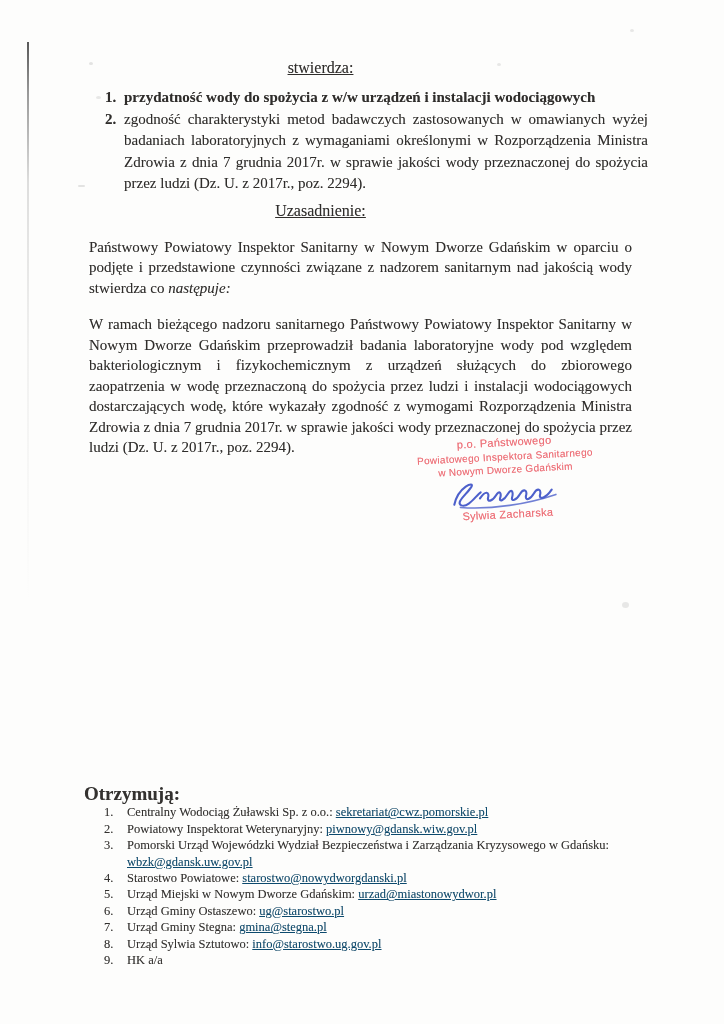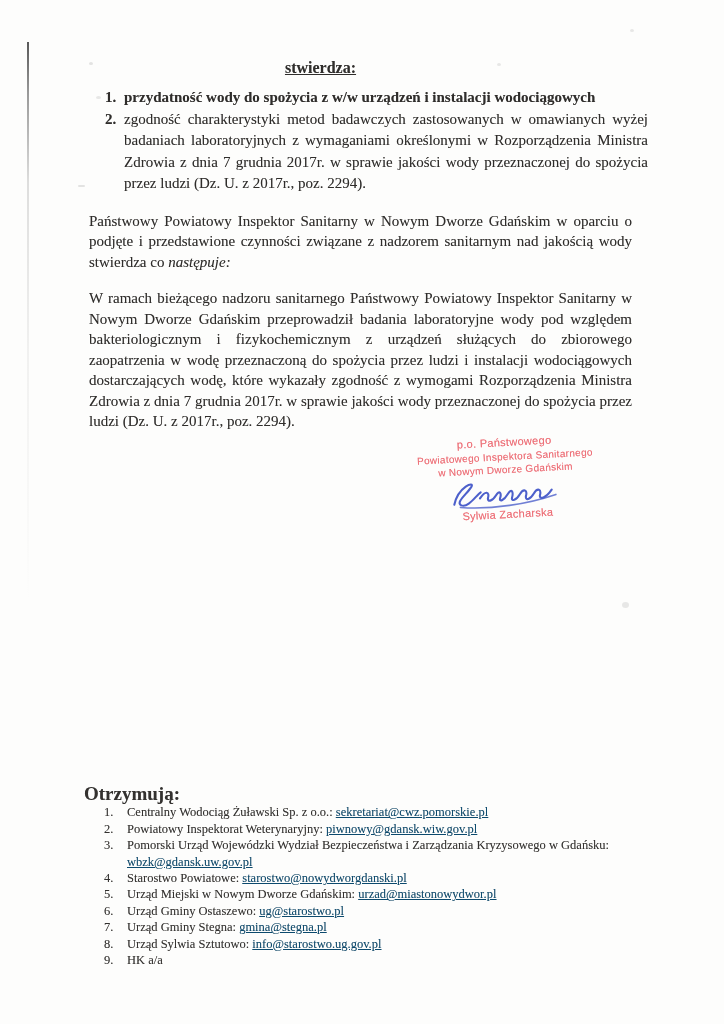--- a/index.html
+++ b/index.html
@@ -23,21 +23,21 @@
       rgba(140,140,140,0) 100%);
   }
   .speck{position:absolute;background:rgba(120,120,120,.55);border-radius:50%;}
   
   .content{
     position:absolute;left:73px;top:58px;width:575px;
     font-size:15px;line-height:20.5px;
     text-shadow:0 0 .5px rgba(60,60,60,.35);
   }
   .doc-heading{
-    font-weight:bold;text-decoration:underline;
+    font-weight:normal;text-decoration:underline;
     font-size:16px;line-height:20px;
     text-align:center;margin:0 80px 9px 0;
   }
   .findings{margin:0 0 6px 0;}
   .finding-row{display:flex;margin-left:32px;}
   .finding-num{font-weight:bold;width:19px;flex:0 0 19px;}
   .finding-text{flex:1;text-align:justify;line-height:21.5px;}
   .finding-row.bold .finding-text{font-weight:bold;text-align:left;}
   .uzas{margin-top:4px;}
   .para{margin:16px;text-align:justify;}
@@ -89,20 +89,21 @@
       <div class="finding-row bold">
         <span class="finding-num">1.</span>
         <span class="finding-text">przydatność wody do spożycia z w/w urządzeń i instalacji wodociągowych</span>
       </div>
       <div class="finding-row">
         <span class="finding-num">2.</span>
         <span class="finding-text">zgodność charakterystyki metod badawczych zastosowanych w omawianych wyżej badaniach laboratoryjnych z wymaganiami określonymi w Rozporządzenia Ministra Zdrowia z dnia 7 grudnia 2017r. w sprawie jakości wody przeznaczonej do spożycia przez ludzi (Dz. U. z 2017r., poz. 2294).</span>
       </div>
     </div>
 
+    <div class="doc-heading uzas">Uzasadnienie:</div>
 
     <p class="para"><span>Państwowy Powiatowy Inspektor Sanitarny w Nowym Dworze Gdańskim w oparciu o podjęte i przedstawione czynności związane z nadzorem sanitarnym nad jakością wody stwierdza co </span><span class="italic">następuje:</span></p>
     <p class="para">W ramach bieżącego nadzoru sanitarnego Państwowy Powiatowy Inspektor Sanitarny w Nowym Dworze Gdańskim przeprowadził badania laboratoryjne wody pod względem bakteriologicznym i fizykochemicznym z urządzeń służących do zbiorowego zaopatrzenia w wodę przeznaczoną do spożycia przez ludzi i instalacji wodociągowych dostarczających wodę, które wykazały zgodność z wymogami Rozporządzenia Ministra Zdrowia z dnia 7 grudnia 2017r. w sprawie jakości wody przeznaczonej do spożycia przez ludzi (Dz. U. z 2017r., poz. 2294).</p>
   </div>
 
   <div class="stamp">
     <div class="line1">p.o. Państwowego</div>
     <div>Powiatowego Inspektora Sanitarnego</div>
     <div>w Nowym Dworze Gdańskim</div>
     <svg class="sig" width="122" height="36" viewBox="0 0 122 36">

